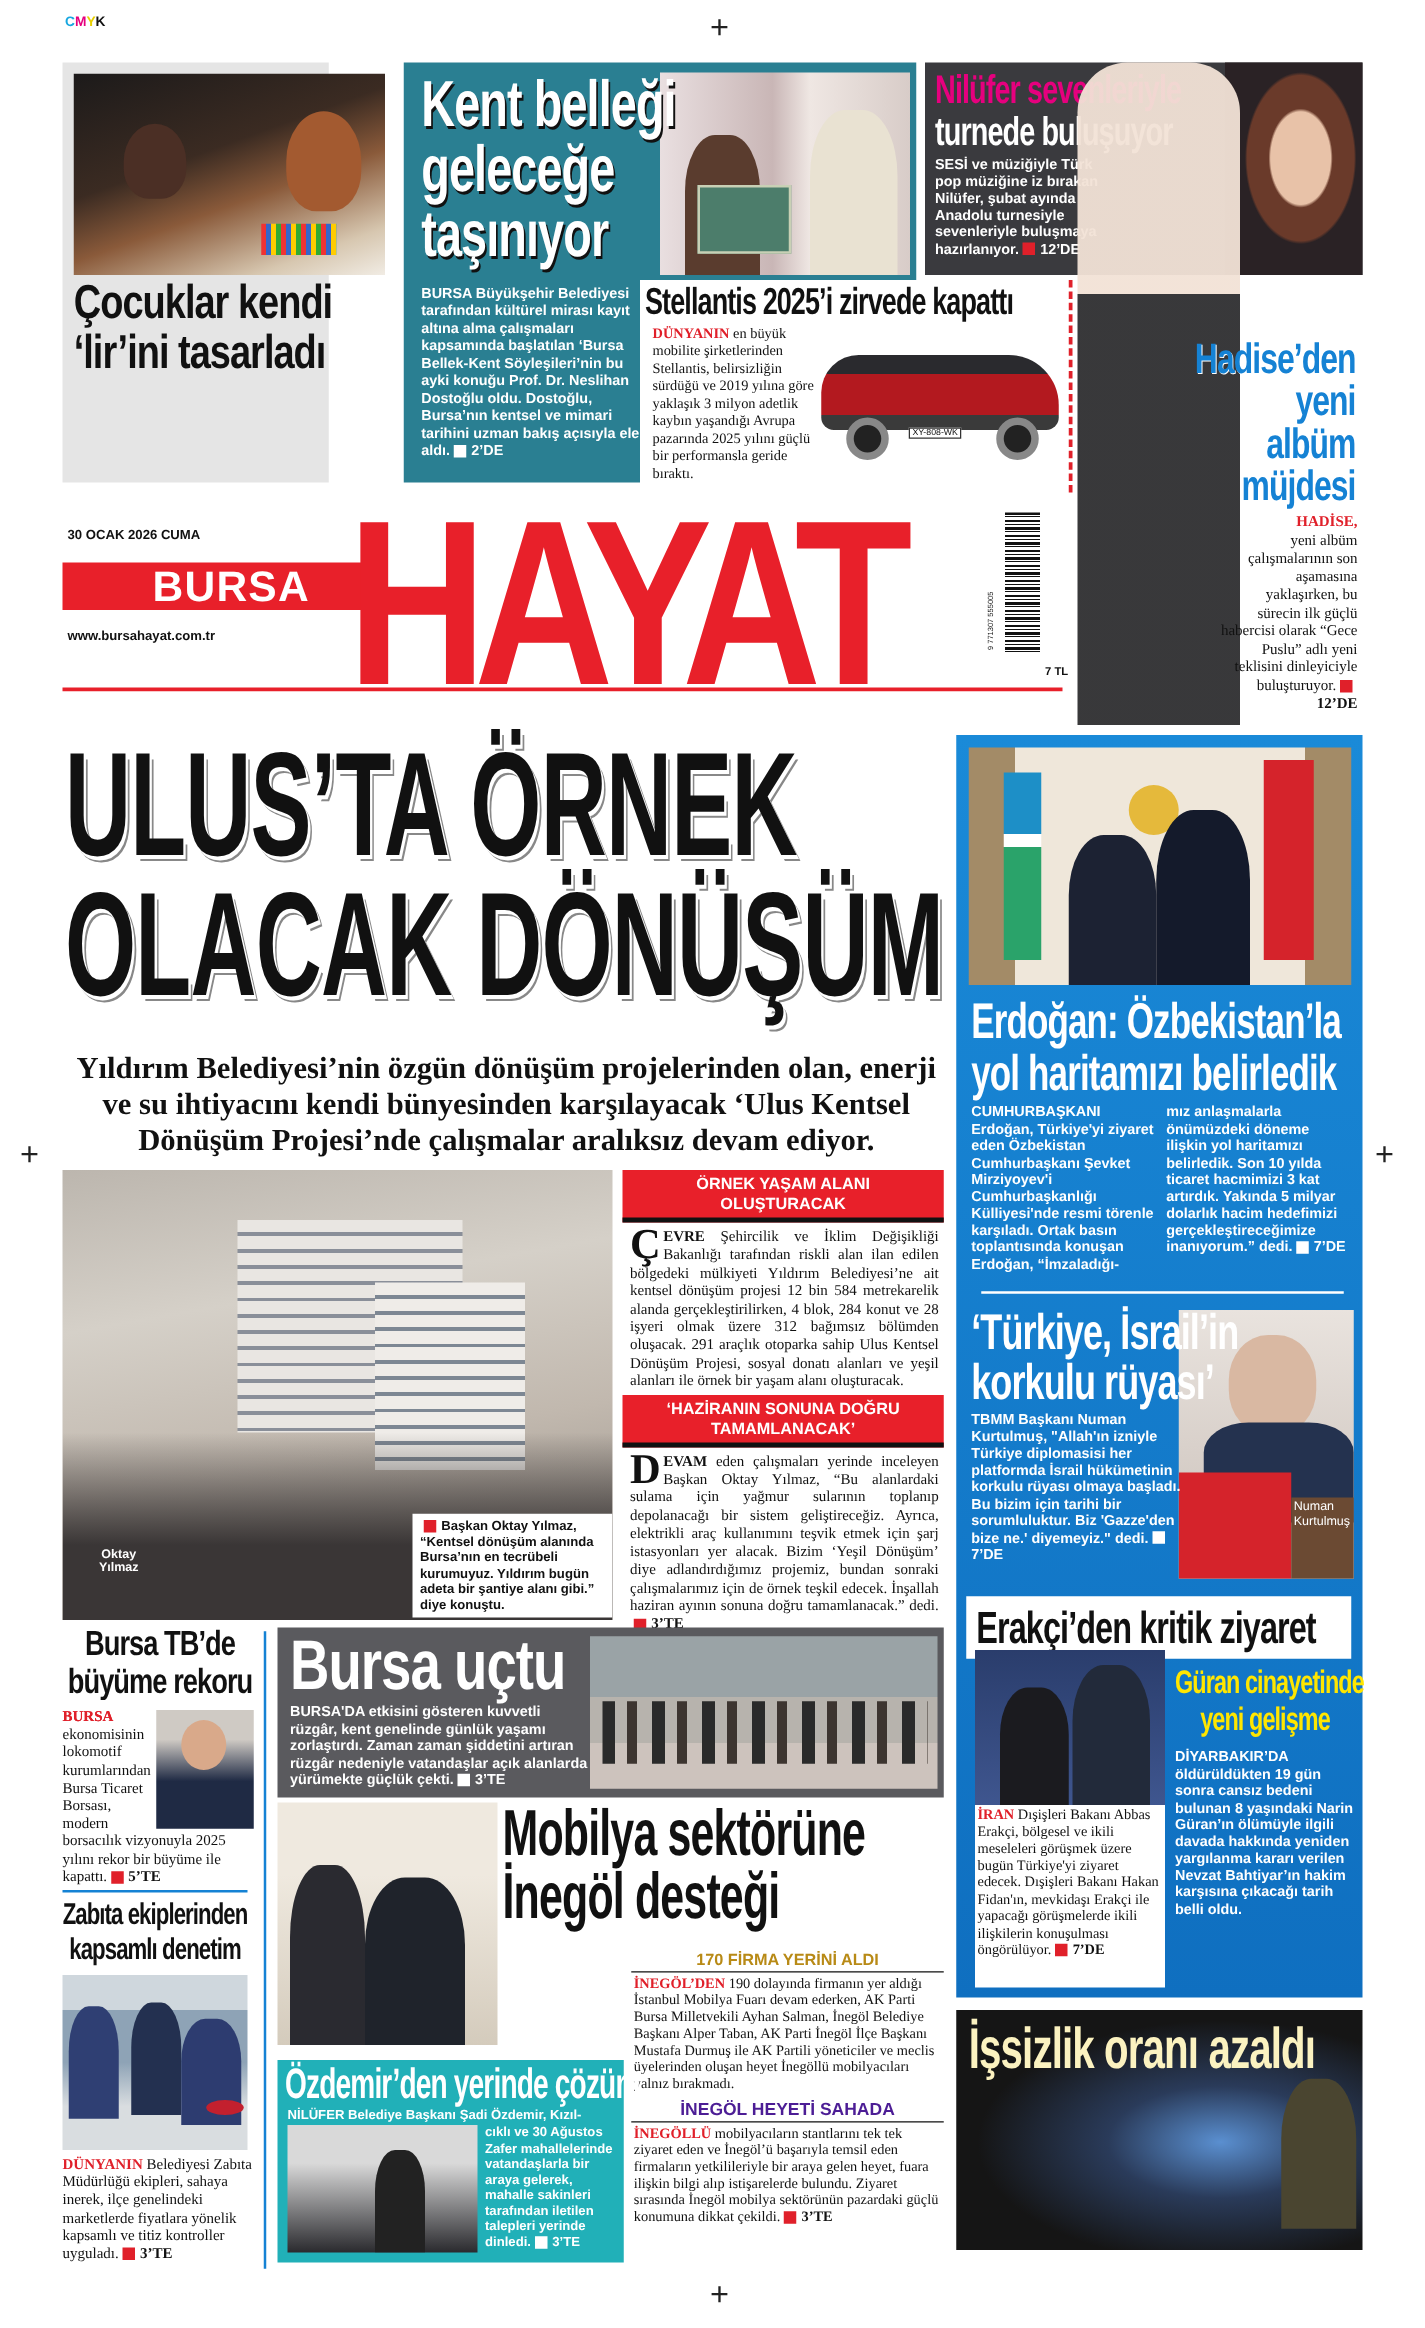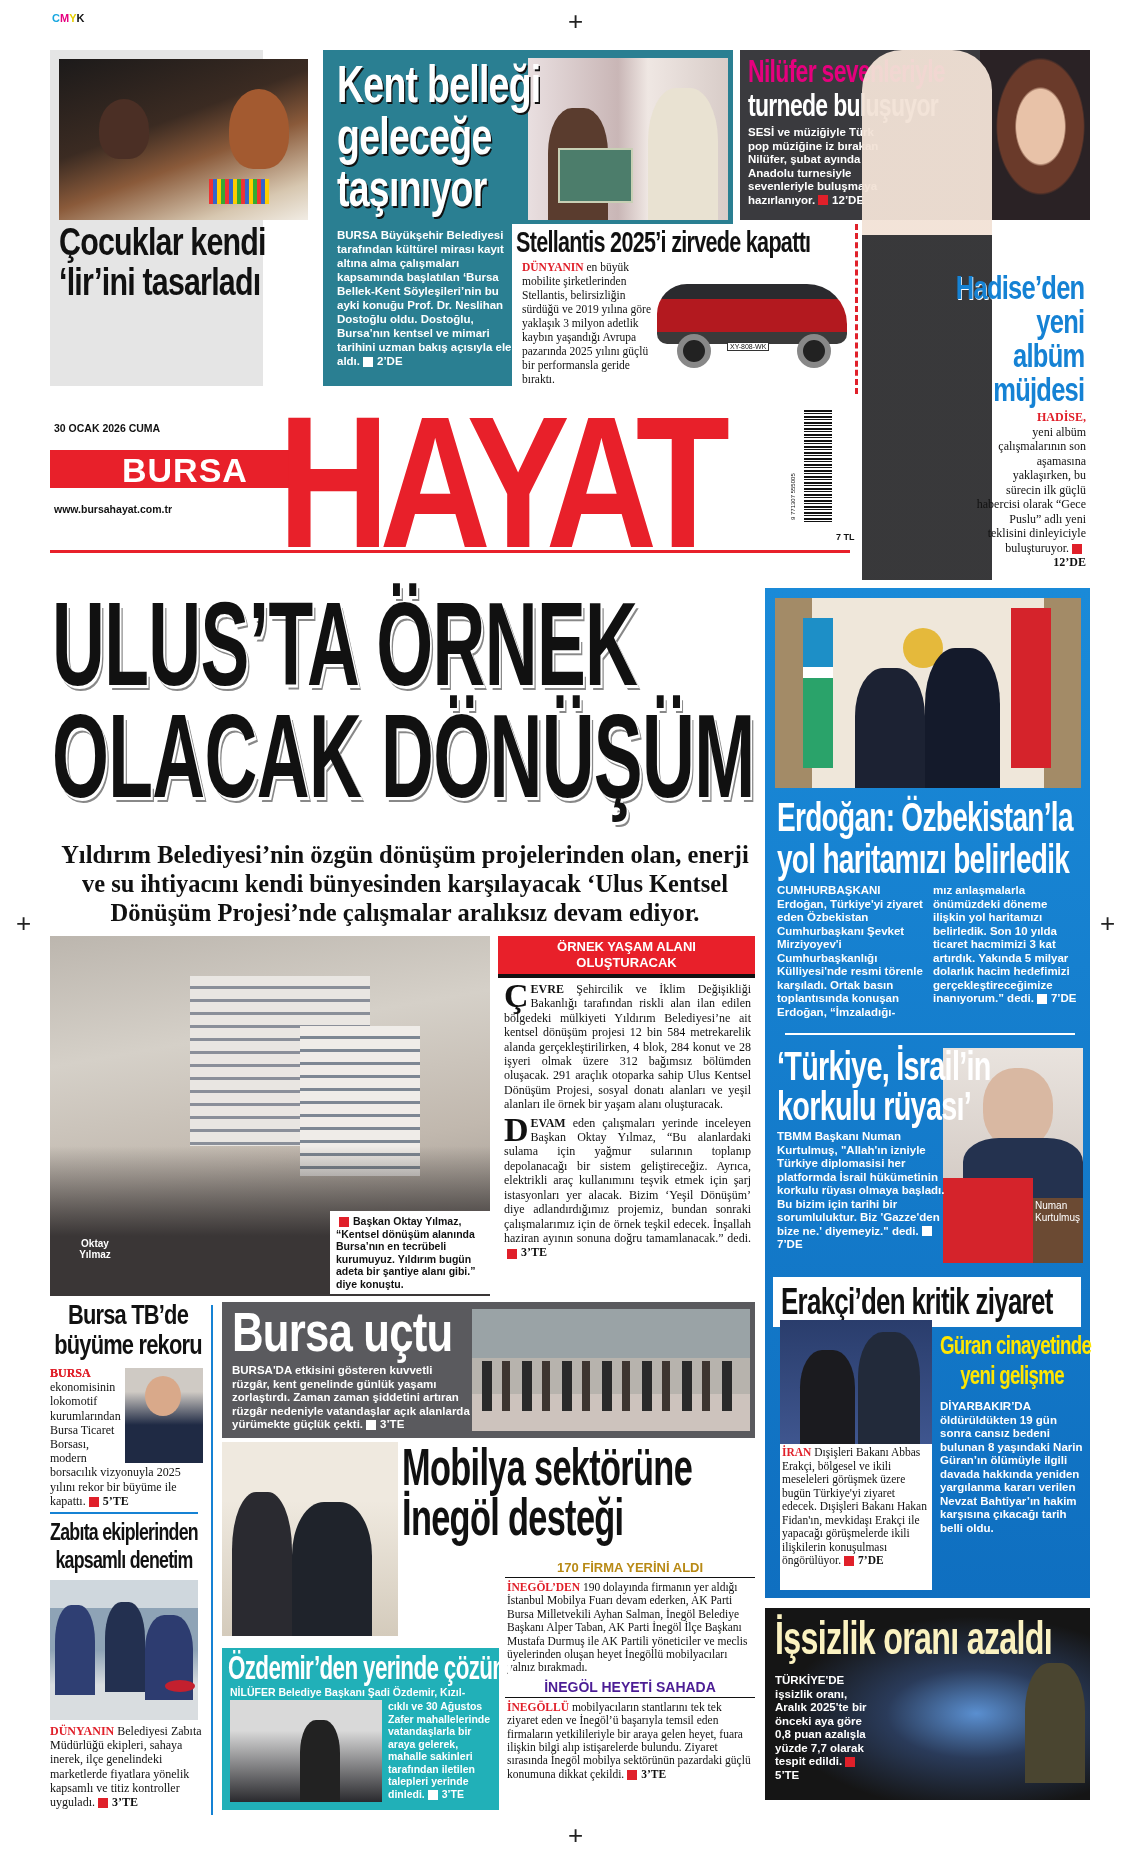--- a/index.html
+++ b/index.html
@@ -123,20 +123,21 @@
   <div class="abs sans" style="left:280px;top:275px;width:160px;background:#fff;padding:4px 6px;font-size:10.5px;line-height:12.5px;font-weight:bold">
     <span class="sq"></span><span>Başkan Oktay Yılmaz, “Kentsel dönüşüm alanında Bursa’nın en tecrübeli kurumuyuz. Yıldırım bugün adeta bir şantiye alanı gibi.” diye konuştu.</span>
   </div>
 </div>
 
 <div class="abs" style="left:498px;top:936px;width:257px">
   <div class="sans" style="background:#e8202a;color:#fff;font-weight:bold;font-size:13px;line-height:16px;text-align:center;padding:3px 10px;border-bottom:4px solid #111">ÖRNEK YAŞAM ALANI OLUŞTURACAK</div>
   <div class="serif" style="font-size:12px;line-height:14.4px;text-align:justify;padding:4px 4px 0 6px">
     <span style="float:left;font-size:34px;line-height:28px;font-weight:bold;margin-right:2px">Ç</span><span class="ref">EVRE</span><span> Şehircilik ve İklim Değişikliği Bakanlığı tarafından riskli alan ilan edilen bölgedeki mülkiyeti Yıldırım Belediyesi’ne ait kentsel dönüşüm projesi 12 bin 584 metrekarelik alanda gerçekleştirilirken, 4 blok, 284 konut ve 28 işyeri olmak üzere 312 bağımsız bölümden oluşacak. 291 araçlık otoparka sahip Ulus Kentsel Dönüşüm Projesi, sosyal donatı alanları ve yeşil alanları ile örnek bir yaşam alanı oluşturacak.</span>
   </div>
+  <div class="sans" style="margin-top:4px;background:#e8202a;color:#fff;font-weight:bold;font-size:13px;line-height:16px;text-align:center;padding:3px 10px;border-bottom:4px solid #111">‘HAZİRANIN SONUNA DOĞRU TAMAMLANACAK’</div>
   <div class="serif" style="font-size:12px;line-height:14.4px;text-align:justify;padding:4px 4px 0 6px">
     <span style="float:left;font-size:34px;line-height:28px;font-weight:bold;margin-right:2px">D</span><span class="ref">EVAM</span><span> eden çalışmaları yerinde inceleyen Başkan Oktay Yılmaz, “Bu alanlardaki sulama için yağmur sularının toplanıp depolanacağı bir sistem geliştireceğiz. Ayrıca, elektrikli araç kullanımını teşvik etmek için şarj istasyonları yer alacak. Bizim ‘Yeşil Dönüşüm’ diye adlandırdığımız projemiz, bundan sonraki çalışmalarımız için de örnek teşkil edecek. İnşallah haziran ayının sonuna doğru tamamlanacak.” dedi.</span><span class="sq"></span><span class="ref">3’TE</span>
   </div>
 </div>
 
 <div class="abs" style="left:765px;top:588px;width:325px;height:1010px;background:linear-gradient(180deg,#1a8ad8,#0f6fc0)"></div>
 
 <div class="abs" style="left:765px;top:588px;width:325px;height:450px">
   <div class="abs photo" style="left:10px;top:10px;width:306px;height:190px;background:linear-gradient(90deg,#a38b67 0 12%,#efe7da 12% 88%,#a38b67 88%)">
     <div class="abs" style="left:28px;top:20px;width:30px;height:150px;background:linear-gradient(180deg,#1d8fc7 0 33%,#fff 33% 40%,#2aa36a 40%)"></div>
@@ -189,23 +190,20 @@
   <div class="abs cond" style="left:2px;top:0;font-size:26px;line-height:30px;color:#ffe600;transform:scaleX(0.72);text-align:center;width:200px">
     <div>Güran cinayetinde</div>
     <div>yeni gelişme</div>
   </div>
   <div class="abs sans" style="left:2px;top:70px;width:146px;font-size:11.5px;line-height:13.5px;color:#fff;font-weight:bold">DİYARBAKIR’DA öldürüldükten 19 gün sonra cansız bedeni bulunan 8 yaşındaki Narin Güran’ın ölümüyle ilgili davada hakkında yeniden yargılanma kararı verilen Nevzat Bahtiyar’ın hakim karşısına çıkacağı tarih belli oldu.</div>
 </div>
 
 <div class="abs" style="left:765px;top:1608px;width:325px;height:192px;background:radial-gradient(ellipse at 65% 55%,#5a8fd0 0%,#2a3b5a 30%,#151515 65%)">
   <div class="abs" style="left:260px;top:55px;width:60px;height:120px;border-radius:40% 40% 0 0;background:#4a4530"></div>
   <div class="abs cond" style="left:10px;top:4px;font-size:46px;line-height:52px;color:#fbf2c0;transform:scaleX(0.7)">İşsizlik oranı azaldı</div>
-  <div class="abs sans" style="left:10px;top:66px;width:95px;font-size:11.5px;line-height:13.5px;color:#fff;font-weight:bold">
-    <span>TÜRKİYE'DE işsizlik oranı, Aralık 2025'te bir önceki aya göre 0,8 puan azalışla yüzde 7,7 olarak tespit edildi.</span><span class="sq"></span><span>5’TE</span>
-  </div>
 </div>
 
 <div class="abs" style="left:50px;top:1300px;width:158px;height:210px">
   <div class="abs cond" style="left:0;top:0;width:200px;font-size:28px;line-height:30px;color:#111;text-align:center;transform:scaleX(0.78)">
     <div>Bursa TB’de</div>
     <div>büyüme rekoru</div>
   </div>
   <div class="abs photo" style="left:75px;top:68px;width:78px;height:95px;background:linear-gradient(180deg,#cfcac4 0 25%,#1f2a44 60%)">
     <div class="abs" style="left:20px;top:8px;width:36px;height:40px;border-radius:50%;background:#d9a98a"></div>
   </div>

